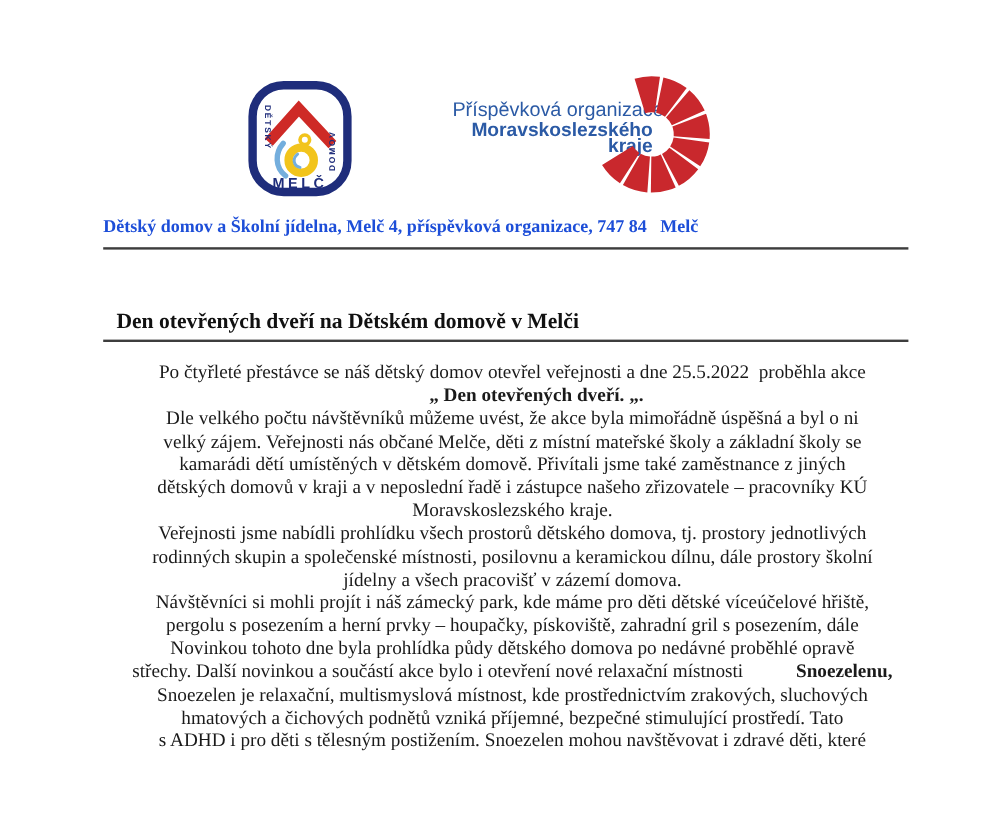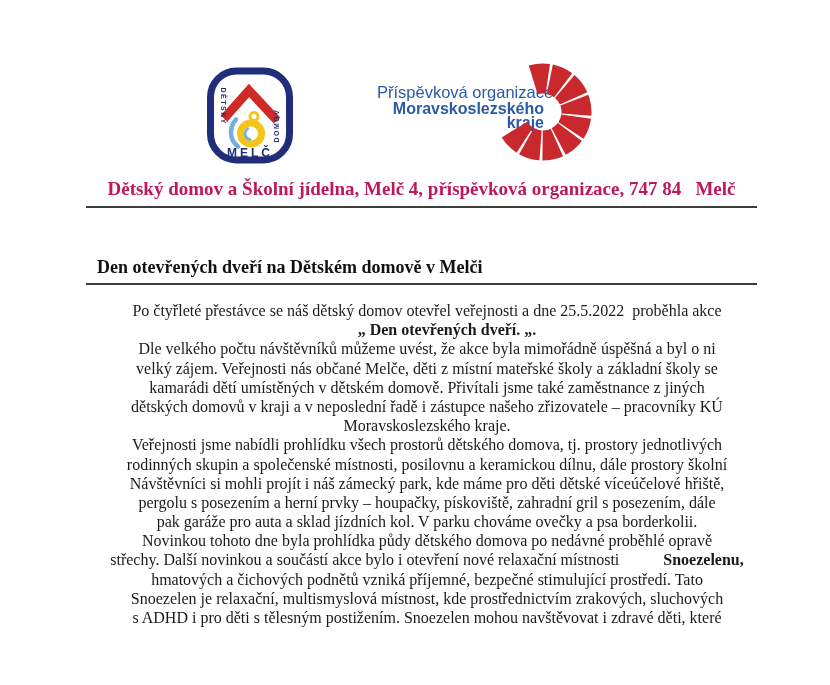--- a/index.html
+++ b/index.html
@@ -8,22 +8,22 @@
 
   
   .melc-logo{position:absolute;left:205px;top:67px;width:90px;height:98px;}
   .org-text{position:absolute;left:377px;top:83px;width:168px;
             font-family:"Liberation Sans","DejaVu Sans",sans-serif;color:var(--org-blue,#2b5aa5);}
   .org-line1{font-size:16.5px;line-height:19px;white-space:pre;}
   .org-line2{font-size:16px;font-weight:bold;text-align:right;line-height:14px;padding-right:1px;}
   .donut{position:absolute;left:493px;top:62px;width:100px;height:100px;}
 
   
-  .title{position:absolute;left:86px;top:179px;width:671px;text-align:center;
-         font-weight:bold;font-size:19px;line-height:20px;white-space:pre;color:#be185d;}
+  .title{position:absolute;left:86px;top:179px;width:671px;text-align:left;
+         font-weight:bold;font-size:15px;line-height:20px;white-space:pre;color:#1d4ed8;}
   .rule1{position:absolute;left:86px;top:206px;width:671px;height:0;
          border-top:2px solid var(--rule,#3d3d3d);}
 
   
   .heading{position:absolute;left:86px;top:258px;width:671px;
            border-bottom:2px solid var(--rule,#3d3d3d);padding:0 0 7px 11px;
            font-weight:bold;font-size:18px;line-height:18px;color:#111;box-sizing:border-box;}
   .body{position:absolute;left:97px;top:301px;width:660px;text-align:center;}
   .bline{font-size:16px;line-height:19.18px;white-space:pre;}
   .bline .b{font-weight:bold;margin-left:40px;}
@@ -66,23 +66,23 @@
   <div class="body">
       <div class="bline"><span>Po čtyřleté přestávce se náš dětský domov otevřel veřejnosti a dne 25.5.2022  proběhla akce</span></div>
       <div class="bline"><span class="b">„ Den otevřených dveří. „.</span></div>
       <div class="bline"><span>Dle velkého počtu návštěvníků můžeme uvést, že akce byla mimořádně úspěšná a byl o ni</span></div>
       <div class="bline"><span>velký zájem. Veřejnosti nás občané Melče, děti z místní mateřské školy a základní školy se</span></div>
       <div class="bline"><span>kamarádi dětí umístěných v dětském domově. Přivítali jsme také zaměstnance z jiných</span></div>
       <div class="bline"><span>dětských domovů v kraji a v neposlední řadě i zástupce našeho zřizovatele – pracovníky KÚ</span></div>
       <div class="bline"><span>Moravskoslezského kraje.</span></div>
       <div class="bline"><span>Veřejnosti jsme nabídli prohlídku všech prostorů dětského domova, tj. prostory jednotlivých</span></div>
       <div class="bline"><span>rodinných skupin a společenské místnosti, posilovnu a keramickou dílnu, dále prostory školní</span></div>
+      <div class="bline"><span>jídelny a všech pracovišť v zázemí domova.</span></div>
       <div class="bline"><span>Návštěvníci si mohli projít i náš zámecký park, kde máme pro děti dětské víceúčelové hřiště,</span></div>
       <div class="bline"><span>pergolu s posezením a herní prvky – houpačky, pískoviště, zahradní gril s posezením, dále</span></div>
-      <div class="bline"><span>pak garáže pro auta a sklad jízdních kol. V parku chováme ovečky a psa borderkolii.</span></div>
       <div class="bline"><span>Novinkou tohoto dne byla prohlídka půdy dětského domova po nedávné proběhlé opravě</span></div>
       <div class="bline"><span>střechy. Další novinkou a součástí akce bylo i otevření nové relaxační místnosti </span><span class="b">Snoezelenu,</span></div>
+      <div class="bline"><span>Snoezelen je relaxační, multismyslová místnost, kde prostřednictvím zrakových, sluchových</span></div>
       <div class="bline"><span>hmatových a čichových podnětů vzniká příjemné, bezpečné stimulující prostředí. Tato</span></div>
-      <div class="bline"><span>Snoezelen je relaxační, multismyslová místnost, kde prostřednictvím zrakových, sluchových</span></div>
       <div class="bline"><span>s ADHD i pro děti s tělesným postižením. Snoezelen mohou navštěvovat i zdravé děti, které</span></div>
     </div>
 
 </div>
 
 </body></html>

